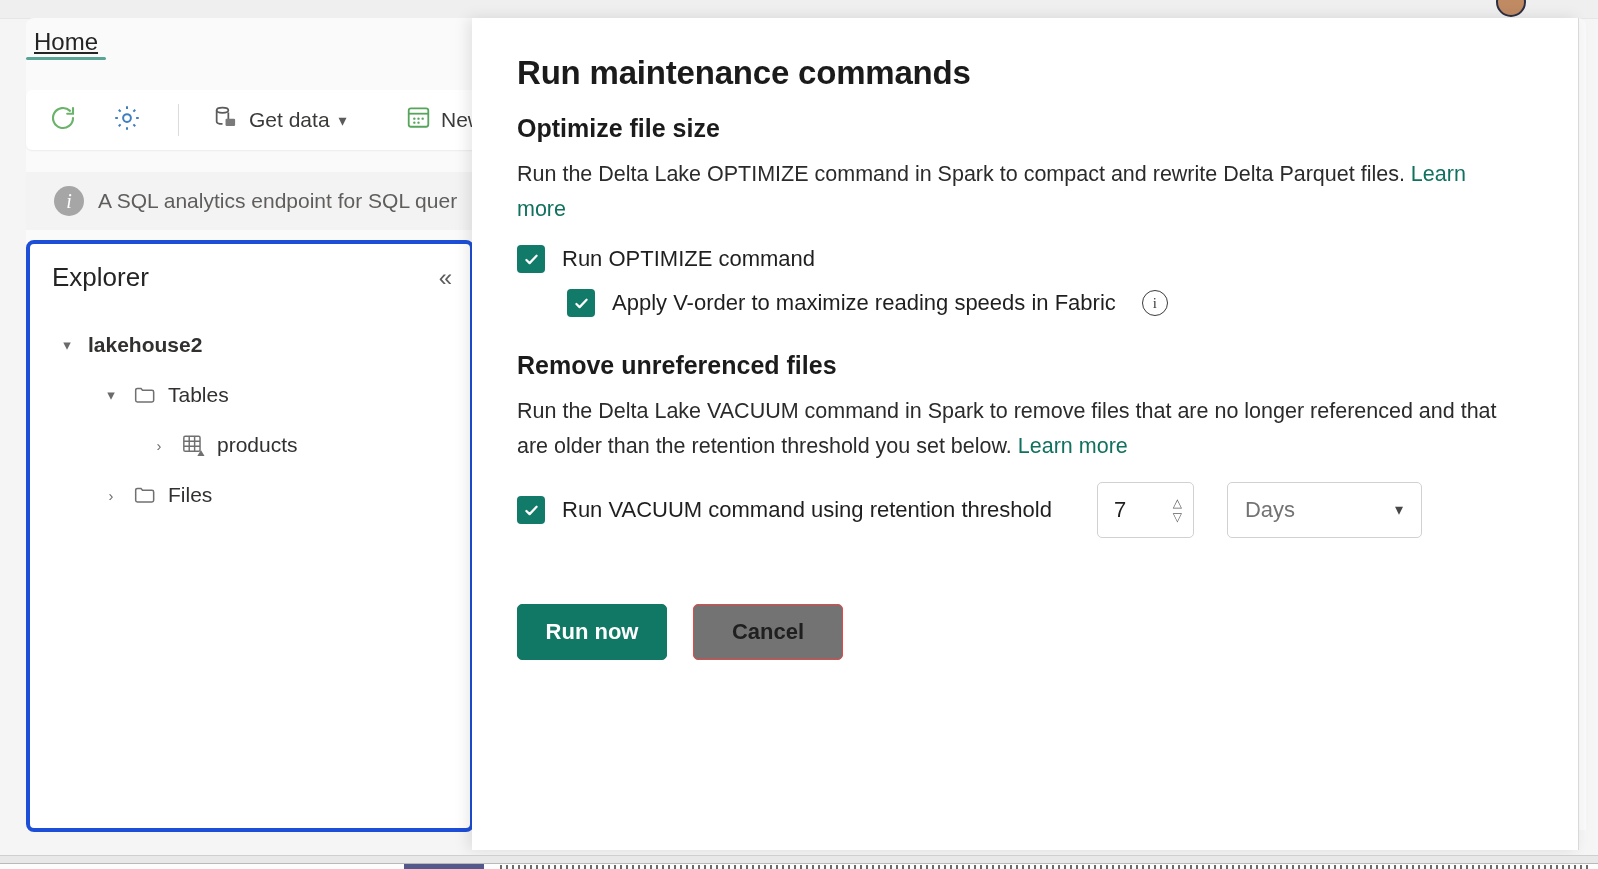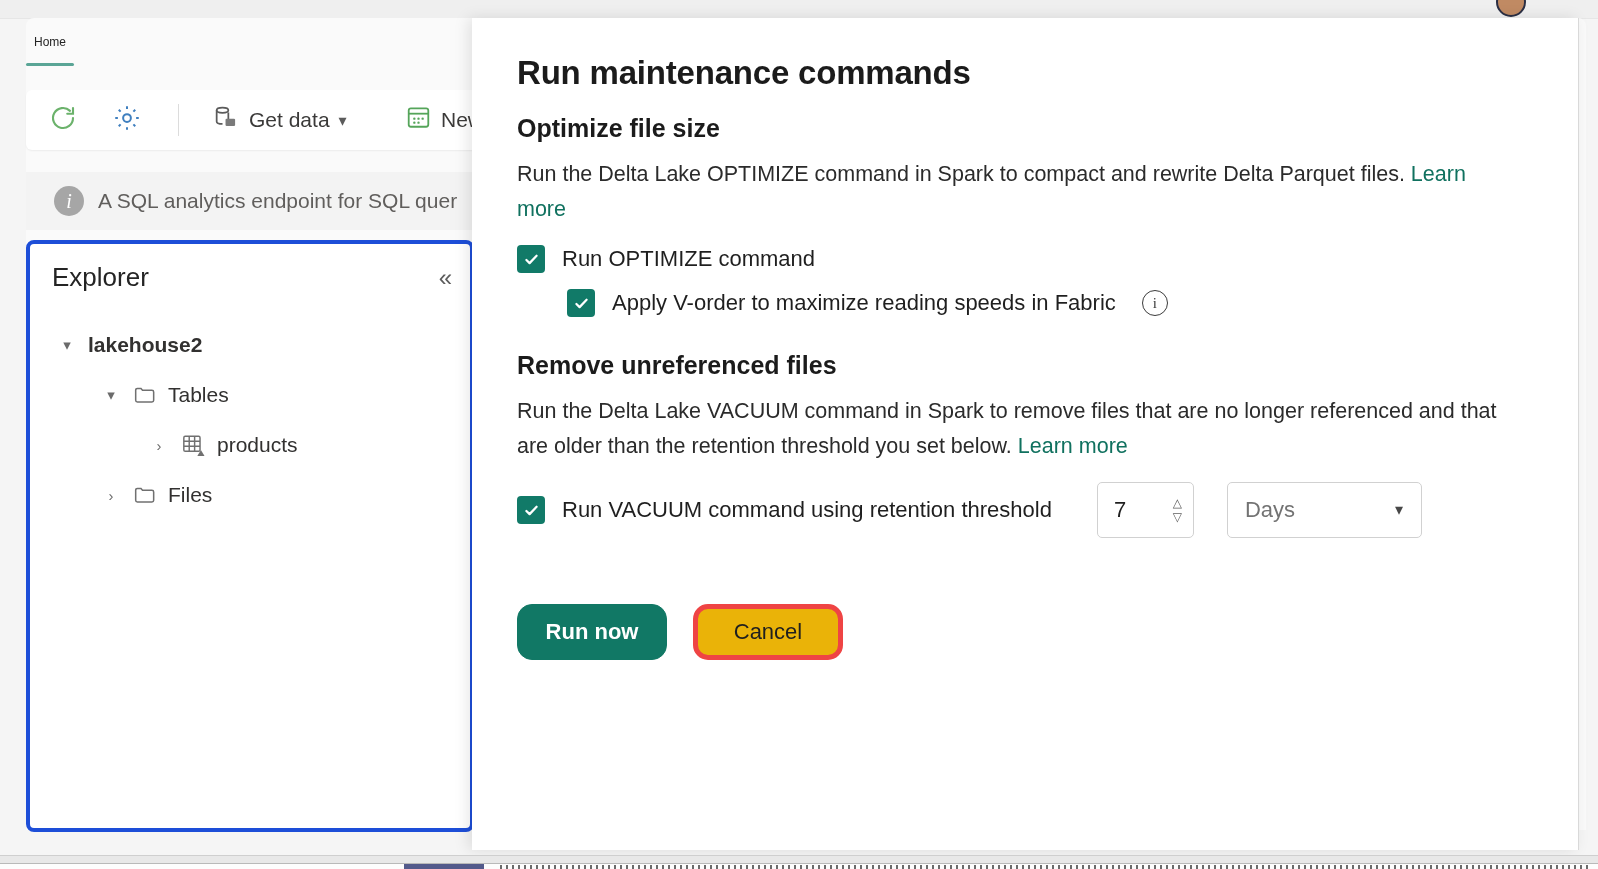--- a/index.html
+++ b/index.html
@@ -56,24 +56,25 @@
 
   
   .ribbon-tabs {
     position: absolute;
     left: 26px; top: 24px;
     height: 46px;
   }
   .ribbon-tab {
     position: relative;
     display: inline-block;
-    padding: 0 8px 6px 8px;
-    font-size: 12px;
+    padding: 0 8px 0 8px;
+    font-size: 24px;
     color: #242424;
     line-height: 36px;
+    text-decoration: underline;
   }
   .ribbon-tab .underline {
     position: absolute;
     left: 0; right: 0; bottom: 0;
     height: 3px;
     background: #5aa596;
     border-radius: 2px;
   }
 
   
@@ -314,40 +315,40 @@
 
   
   .actions {
     display: flex;
     gap: 26px;
     margin-top: 66px;
   }
   .btn {
     height: 56px;
     min-width: 150px;
-    border-radius: 15px;
+    border-radius: 5px;
     font-size: 22px;
     display: flex;
     align-items: center;
     justify-content: center;
     cursor: pointer;
     box-sizing: border-box;
     padding: 0 26px;
   }
   .btn-primary {
     background: #117865;
     color: #ffffff;
     font-weight: 700;
     border: 1px solid #117865;
   }
   .btn-secondary {
-    background: #eab308;
+    background: #737373;
     color: #1f1f1f;
-    border: 5px solid #ef4444;
-    font-weight: 400;
+    border: 1px solid #ef4444;
+    font-weight: 700;
   }
 
   
   .bottom-strip {
     position: absolute;
     left: 0; top: 855px;
     width: 1598px; height: 8px;
     background: #e8e8e8;
     border-top: 1px solid #cfcfcf;
   }

